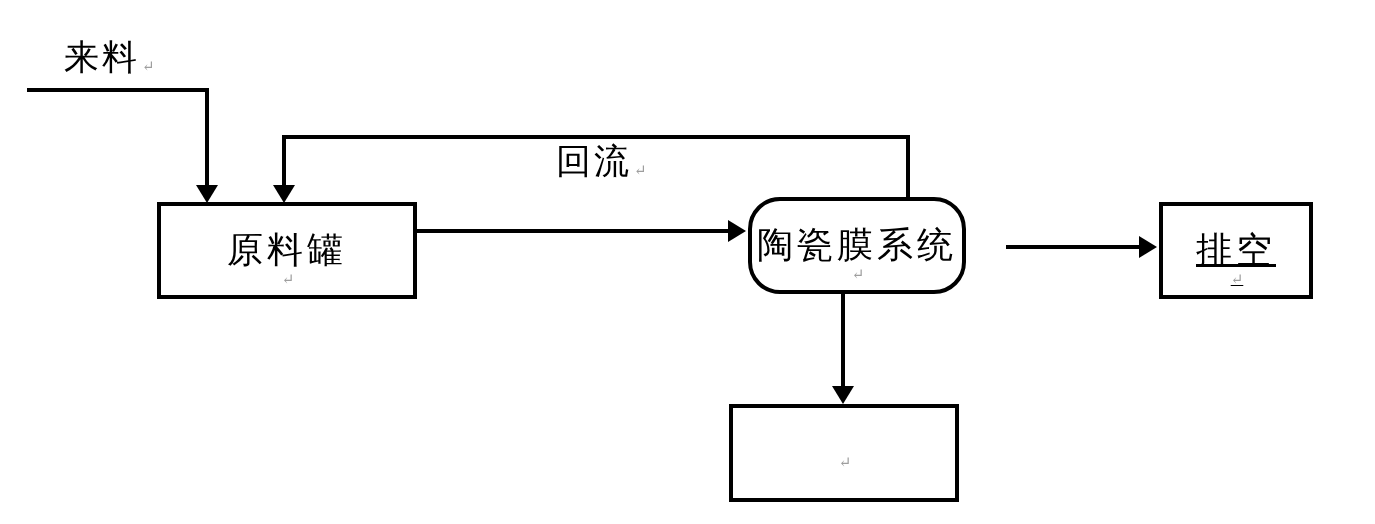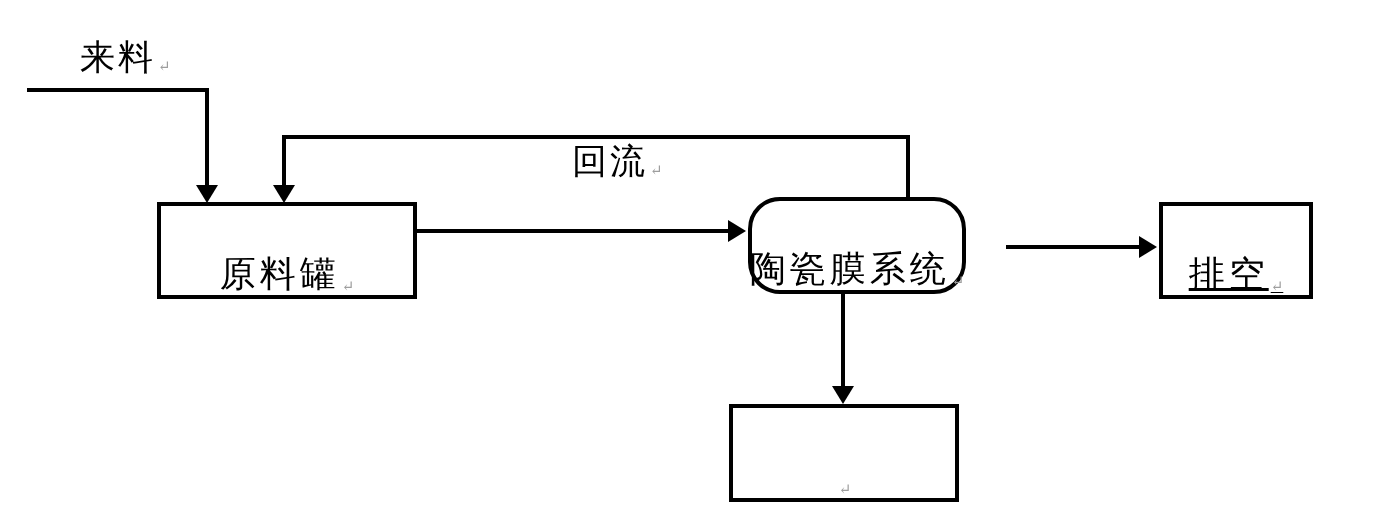--- a/index.html
+++ b/index.html
@@ -23,36 +23,36 @@
     width: 1375px;
     height: 524px;
   }
   .node {
     position: absolute;
     box-sizing: border-box;
     border: 4px solid #000000;
     background: #ffffff;
     display: flex;
     justify-content: center;
-    align-items: flex-end;
+    align-items: center;
     padding-top: 18px;
+    flex-direction: column;
   }
   .node-label {
     font-size: 36px;
     letter-spacing: 4px;
     line-height: 1.1;
     white-space: nowrap;
   }
   .edge-label {
     position: absolute;
     font-size: 35px;
     letter-spacing: 3px;
     line-height: 1.05;
     white-space: nowrap;
-    margin-left: 16px;
   }
   .crmark {
     font-size: 15px;
     color: #9e9e9e;
     letter-spacing: 0;
     vertical-align: -2px;
     margin-left: 2px;
   }
   
   #node-raw      { left: 157px;  top: 202px; width: 260px; height: 97px; }

